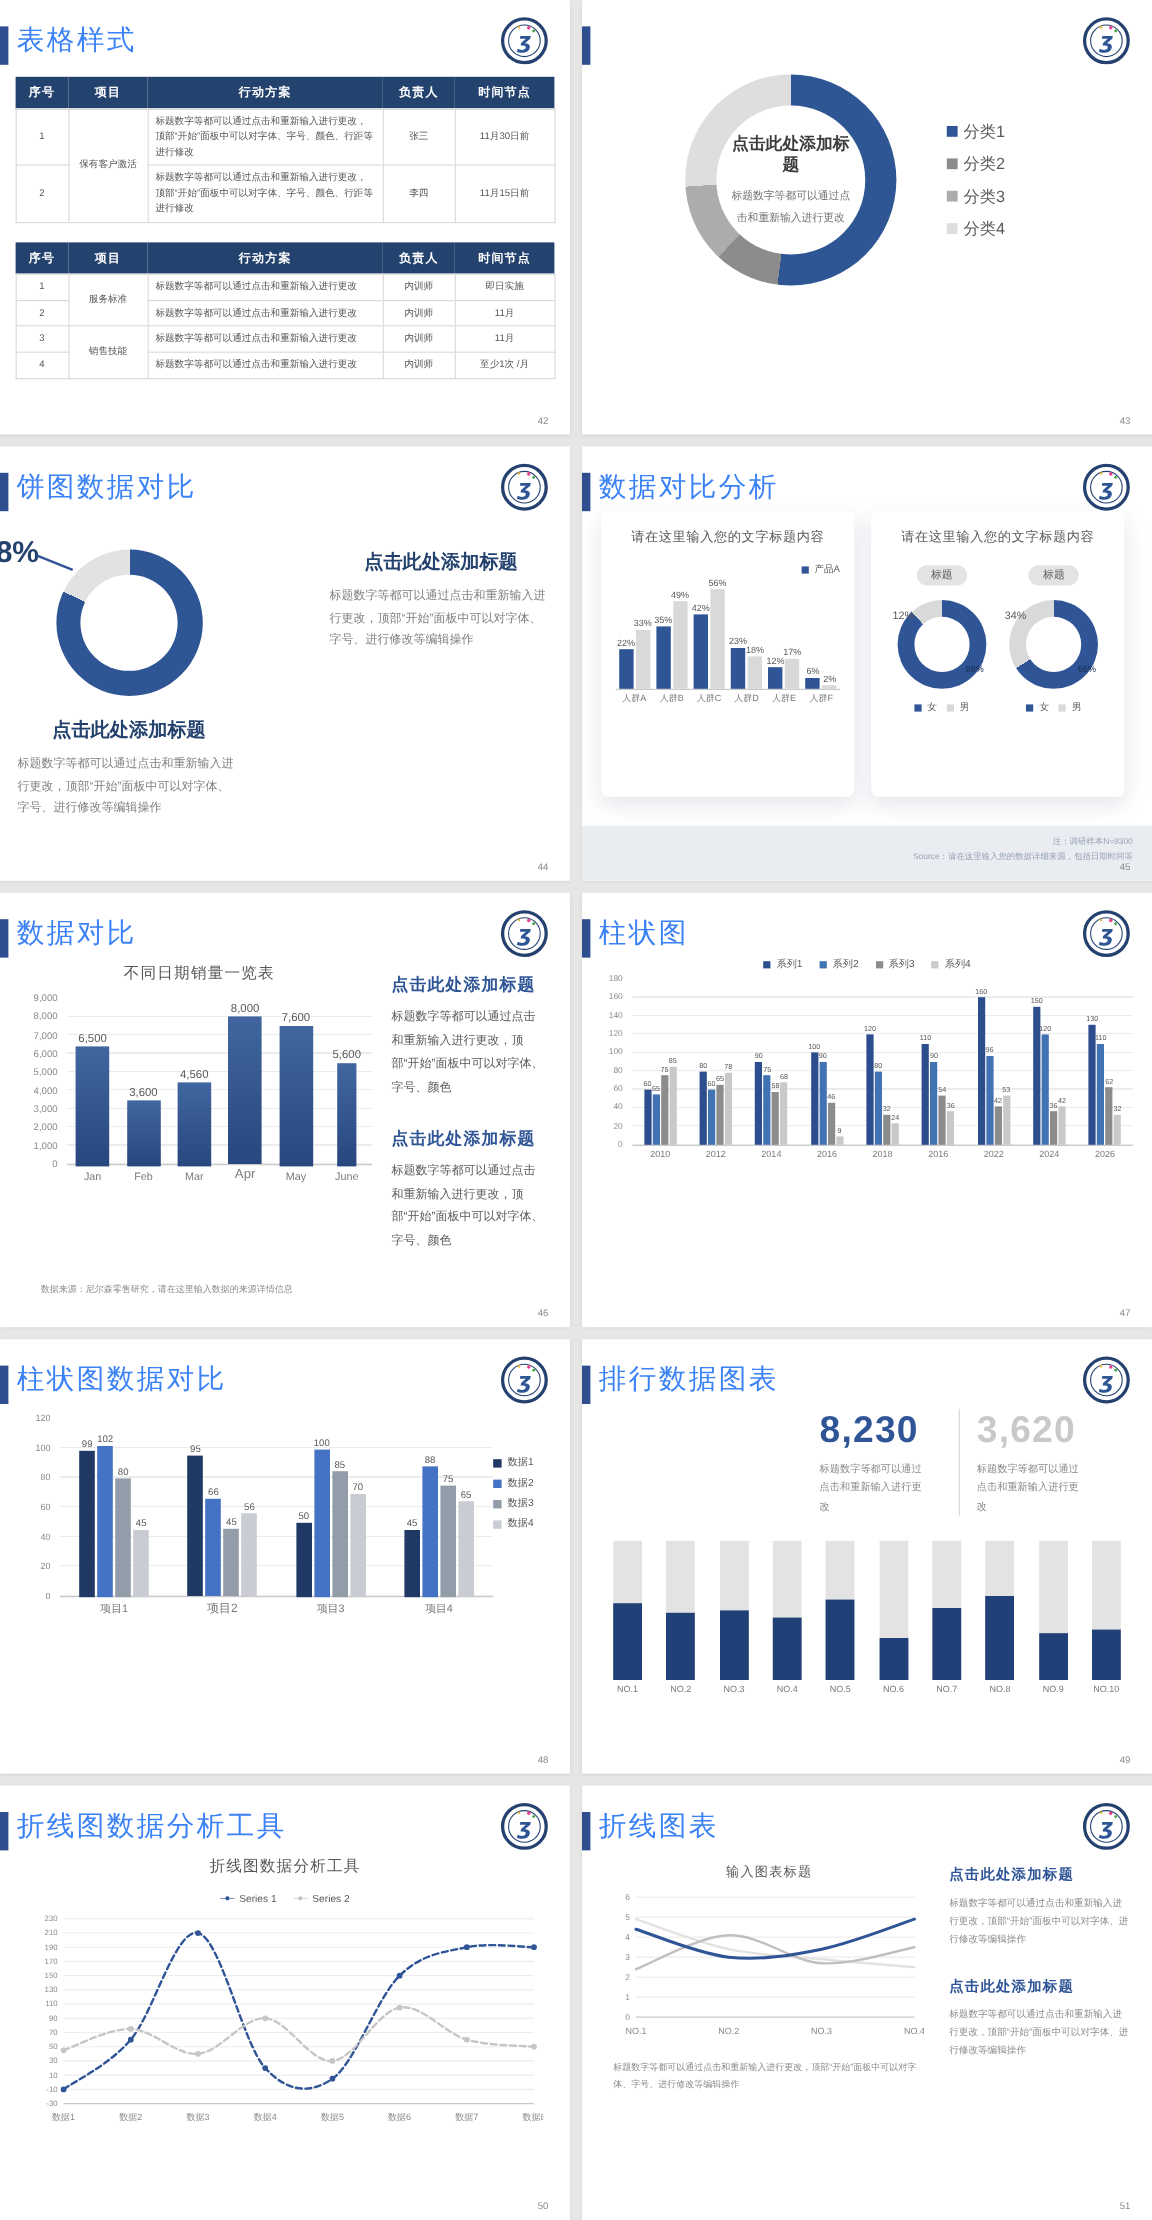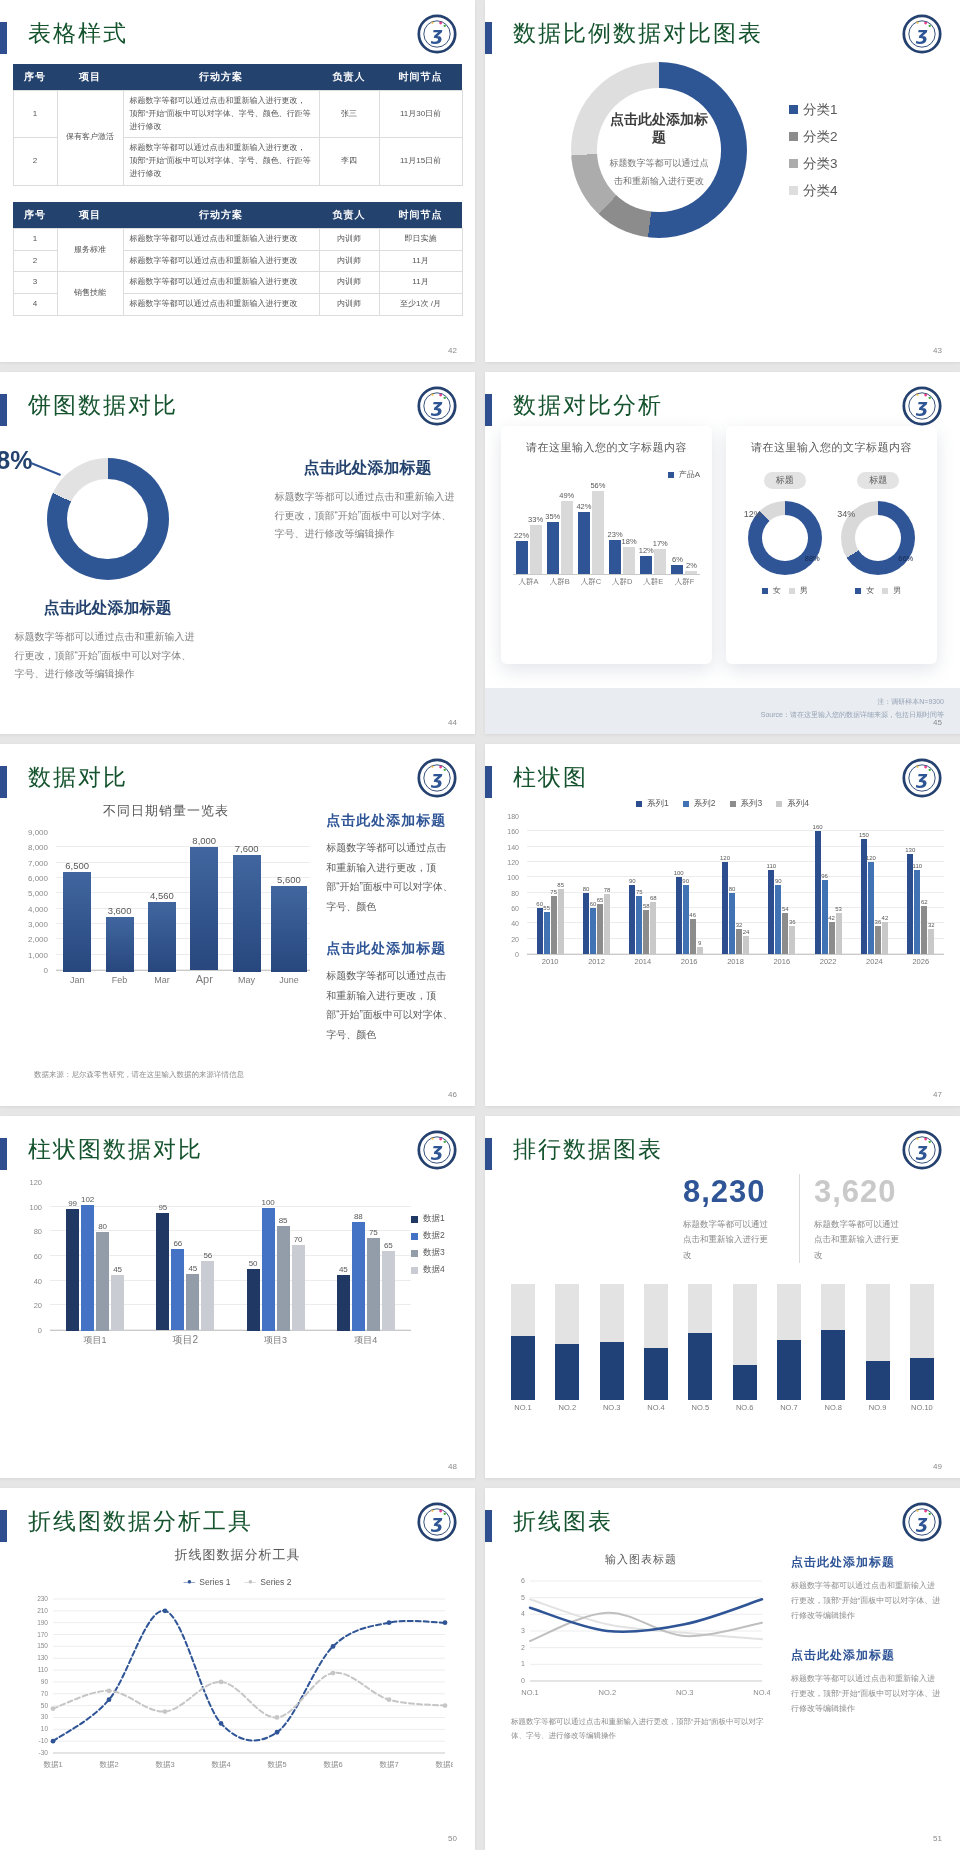--- a/index.html
+++ b/index.html
@@ -1,20 +1,20 @@
 <!DOCTYPE html>
 <html><head>
 <meta charset="utf-8">
 <style>
   html,body{margin:0;padding:0;background:#e6e6e6;font-family:"Liberation Sans","DejaVu Sans",sans-serif;}
   .grid{width:960px;display:grid;grid-template-columns:475px 475px;grid-auto-rows:362px;column-gap:10px;row-gap:10px;background:#e6e6e6;}
   .slide{background:#fff;position:relative;overflow:hidden;box-shadow:0 1px 3px rgba(0,0,0,.07);}
   .s-head{position:relative;height:52px;}
   .accent{position:absolute;left:0;top:22px;width:7px;height:32px;background:#2E4E8F;}
-  .s-title{position:absolute;left:28px;top:18px;margin:0;font-size:23px;font-weight:400;color:#14532d;letter-spacing:2px;}
+  .s-title{position:absolute;left:14px;top:18px;margin:0;font-size:23px;font-weight:400;color:#3b82f6;letter-spacing:2px;}
   .logo{position:absolute;right:18px;top:14px;width:40px;height:40px;}
   .pagenum{position:absolute;right:18px;bottom:7px;font-size:8px;color:#8a8a8a;}
   
   .tbl{width:445px;margin:12px auto 0;border-collapse:collapse;font-size:8px;color:#555;text-align:center;table-layout:fixed;}
   .tbl th{background:#24426E;color:#fff;font-size:10px;font-weight:bold;padding:6px 2px;letter-spacing:1px;}
   .tbl td{border:1px solid #dcdcdc;padding:4px 6px;line-height:1.6;}
   .tbl .act{text-align:left;}
   .w1{width:40px}.w2{width:62px}.w3{width:192px}.w4{width:56px}.w5{width:79px}
   .tbl2{margin-top:16px;}
   
@@ -196,21 +196,20 @@
           <td>至少1次 /月</td>
         </tr>
       </tbody>
     </table>
     <span class="pagenum">42</span>
   </section>
 
   <section class="slide">
     <div class="s-head">
       <div class="accent"></div>
-      <h2 class="s-title">数据比例数据对比图表</h2>
       <span class="logo"><svg viewBox="0 0 44 44" width="40" height="40">
             <circle cx="22" cy="22" r="20" fill="#fff" stroke="#24416F" stroke-width="3"></circle>
             <circle cx="22" cy="22" r="14.5" fill="#fff" stroke="#24416F" stroke-width="1"></circle>
             <text x="22" y="29" text-anchor="middle" font-size="20" font-style="italic" font-weight="bold" fill="#2E5594" font-family="DejaVu Sans, sans-serif">ʒ</text>
             <circle cx="26" cy="10" r="1.6" fill="#E83E8C"></circle>
             <circle cx="30.5" cy="13" r="1.3" fill="#3DA93D"></circle>
             <circle cx="17" cy="9.5" r="1.2" fill="#E8B93E"></circle>
           </svg></span>
     </div>
     <div class="s2body">
@@ -491,21 +490,21 @@
                   <div class="bgroup">
                     <div class="bars" style="height:138px;gap:2px">
                       <div class="bar" style="width:28px;height:117px;background:linear-gradient(180deg,#41669F,#27477E)">
                         <span class="blab" style="font-size:9.5px">7,600</span>
                       </div>
                     </div>
                     <div class="bx" style="font-size:9px">May</div>
                   </div>
                   <div class="bgroup">
                     <div class="bars" style="height:138px;gap:2px">
-                      <div class="bar" style="width:36px;height:86px;background:linear-gradient(180deg,#41669F,#27477E)">
+                      <div class="bar" style="width:16px;height:86px;background:linear-gradient(180deg,#41669F,#27477E)">
                         <span class="blab" style="font-size:9.5px">5,600</span>
                       </div>
                     </div>
                     <div class="bx" style="font-size:9px">June</div>
                   </div>
                 </div>
               </div>
             </div>
           </div>
       </div>

